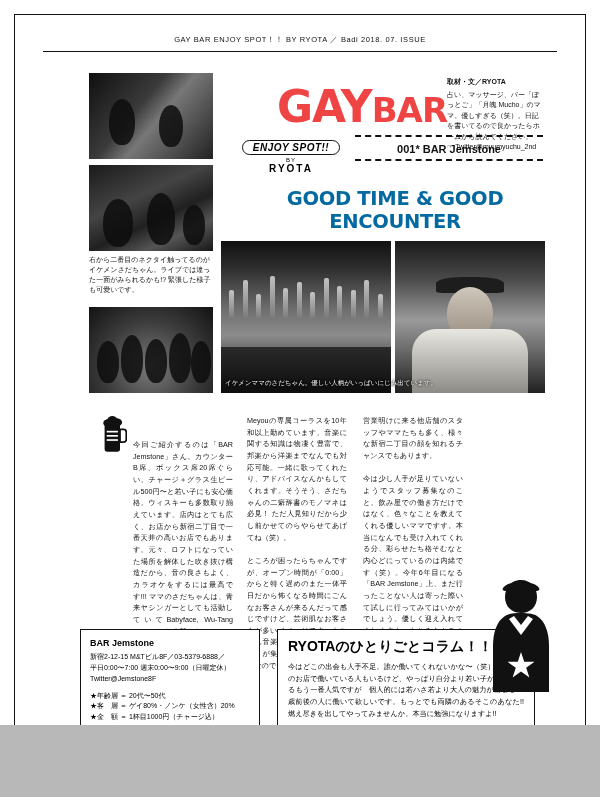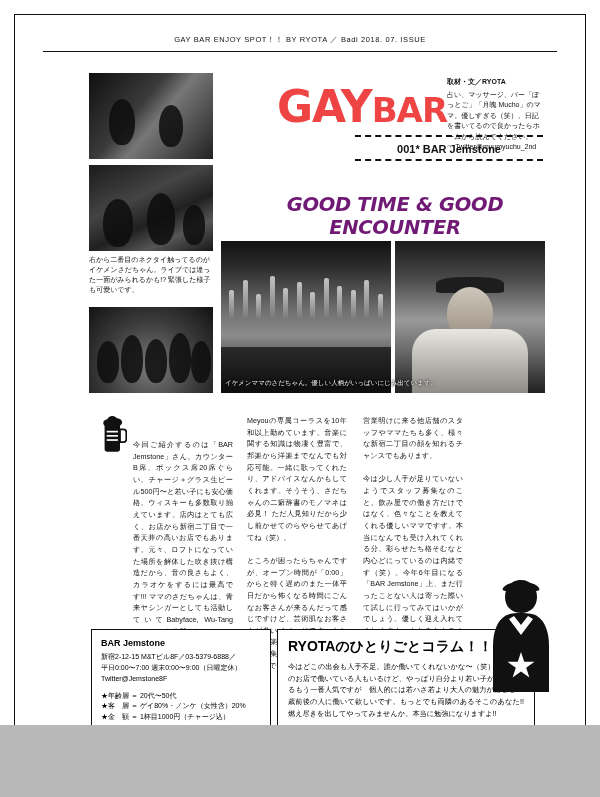--- a/index.html
+++ b/index.html
@@ -215,29 +215,28 @@
     position: absolute;
     left: 340px;
     top: 120px;
     width: 188px;
     border-top: 2px dashed #111;
   }
 
   .headline {
     position: absolute;
     left: 228px;
-    top: 178px;
+    top: 172px;
     width: 304px;
     font-family: "DejaVu Sans", sans-serif;
     font-weight: bold;
     font-size: 19.5px;
     letter-spacing: -0.3px;
-    color: #701a75;
+    color: #0369a1;
     text-align: center;
-    font-style: italic;
   }
 
   
   .bodycol {
     position: absolute;
     font-size: 7.2px;
     line-height: 1.62;
     color: #111;
     text-align: justify;
   }
@@ -327,20 +326,25 @@
     <div class="credit" style="left:432px; top:62px; width:98px;">
       <span class="credit-title">取材・文／RYOTA</span>
       <span style="white-space:pre-line;">占い、マッサージ、バー「ぽっとご」「月魄 Mucho」のママ。優しすぎる（笑）。日記を書いてるので良かったらホームから読んでください。
 ☞ Twitter@myumyuchu_2nd</span>
     </div>
 
     <div class="gaybar-title">
       <span>GAY</span><span class="sm">BAR</span>
     </div>
 
+    <div class="enjoy-badge">
+      <span class="eb-1">ENJOY SPOT!!</span>
+      <div class="eb-2">BY</div>
+      <div class="eb-3">RYOTA</div>
+    </div>
 
     <div class="dash-above"></div>
     <div class="issue-line">001* BAR Jemstone</div>
 
     <div class="headline">GOOD TIME &amp; GOOD ENCOUNTER</div>
 
     <div class="photo p-bar" style="left:206px; top:226px; width:170px; height:152px;">
       <div class="bottles">
         <div class="bottle" style="height:30px;"></div>
         <div class="bottle" style="height:40px;"></div>
@@ -378,21 +382,21 @@
     </svg>
 
     <div class="bodycol" style="left:118px; top:400px; width:100px; white-space:pre-line;margin-top:24px;">今回ご紹介するのは「BAR Jemstone」さん。カウンターB席、ボックス席20席ぐらい。チャージ＋グラス生ビール500円〜と若い子にも安心価格。ウィスキーも多数取り揃えています。店内はとても広く、お店から新宿二丁目で一番天井の高いお店でもあります。元々、ロフトになっていた場所を解体した吹き抜け構造だから、音の良さもよく、カラオケをするには最高です!!! ママのさだちゃんは、青来ヤシンガーとしても活動していてBabyface, Wu-Tang Clanからも称賛されたR&amp;B・HipHopアーティスト</div>
     <div class="bodycol" style="left:232px; top:400px; width:100px; white-space:pre-line;">Meyouの専属コーラスを10年和以上勤めています。音楽に関する知識は物凄く豊富で、邦楽から洋楽までなんでも対応可能。一緒に歌ってくれたり、アドバイスなんかもしてくれます。そうそう、さだちゃんの二癖辞書のモノマネは必見！ ただ人見知りだから少し前かせてのらやらせてあげてね（笑）。
 
 ところが困ったらちゃんですが、オープン時間が「0:00」からと特く遅めのまた一体平日だから怖くなる時間にごんなお客さんが来るんだって感じですけど、芸術肌なお客さんが多いイメージです。もちろん音楽系だけでなく、お酒好きが集まるお店としても有名なので、</div>
     <div class="bodycol" style="left:348px; top:400px; width:100px; white-space:pre-line;">営業明けに来る他店舗のスタッフやママたちも多く、様々な新宿二丁目の顔を知れるチャンスでもあります。
 
 今は少し人手が足りていないようでスタッフ募集なのこと。飲み屋での働き方だけではなく、色々なことを教えてくれる優しいママですす。本当になんでも受け入れてくれる分、彩らせたち格そむなと内心どにっているのは内緒です（笑）。今年6年目になる「BAR Jemstone」上、まだ行ったことない人は寄った際いて試しに行ってみてはいかがでしょう。優しく迎え入れてくれますよ。もちろんカラオケもしに行ってみてガ</div>
 
-    <div class="infobox" style="left:76px; top:614px; width:180px; height:104px; padding:8px 9px;">
+    <div class="infobox" style="left:65px; top:614px; width:180px; height:104px; padding:8px 9px;">
       <h4>BAR Jemstone</h4>
       <div class="line">新宿2-12-15 M&amp;Tビル8F／03-5379-6888／</div>
       <div class="line">平日0:00〜7:00 週末0:00〜9:00（日曜定休）</div>
       <div class="line">Twitter@Jemstone8F</div>
       <div class="line" style="margin-top:6px;">★年齢層 ＝ 20代〜50代</div>
       <div class="line">★客　層 ＝ ゲイ80%・ノンケ（女性含）20%</div>
       <div class="line">★金　額 ＝ 1杯目1000円（チャージ込）</div>
     </div>
 
     <div class="infobox" style="left:262px; top:614px; width:258px; height:104px; padding:8px 10px;">

